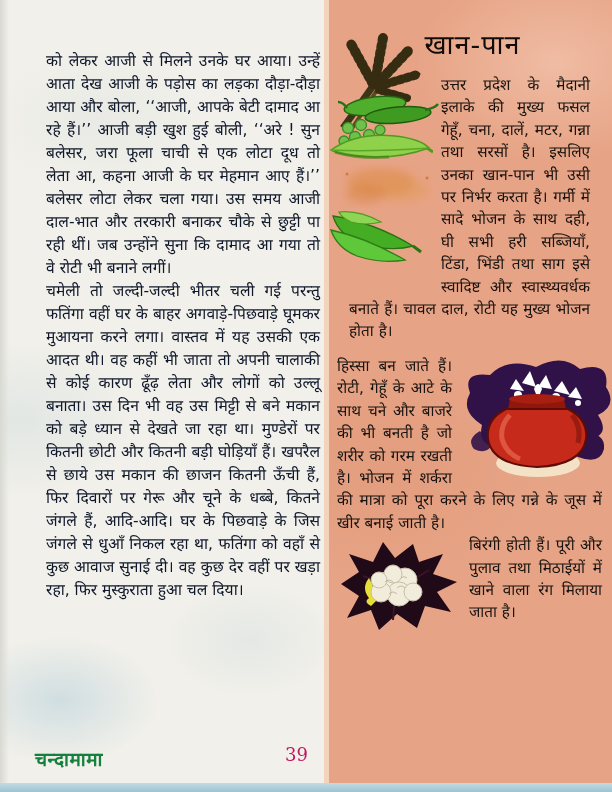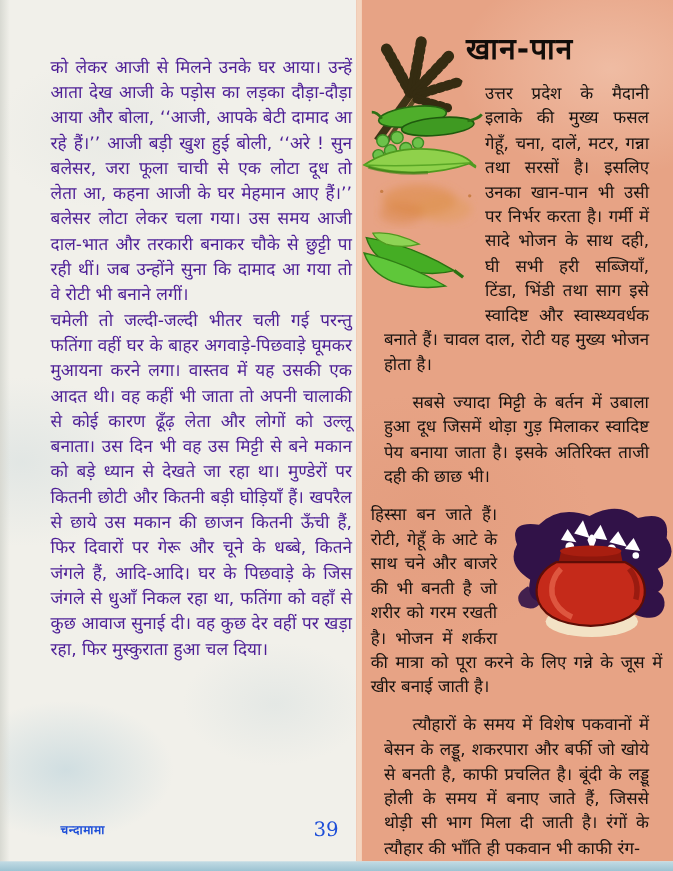--- a/index.html
+++ b/index.html
@@ -20,50 +20,50 @@
       #f1f0ea;
   }
   .bottom-strip{
     position:absolute;left:0;right:0;bottom:0;height:9px;
     background:linear-gradient(#c2dbe4,#9cc3d2);
   }
 
   
   .left-col{
     position:absolute;left:46px;top:50px;width:274px;
-    font-size:15.6px;line-height:23px;color:#4c1d95;
+    font-size:15.6px;line-height:23px;color:#0f172a;
     text-align:justify;
   }
   .left-col p{margin:0;}
   .left-col p.indent{text-indent:1.8em;}
 
   .footer-mag{
-    position:absolute;left:55px;top:746px;
-    font-size:11px;font-weight:bold;color:#1d4ed8;letter-spacing:.5px;
+    position:absolute;left:35px;top:746px;
+    font-size:19px;font-weight:bold;color:#15803d;letter-spacing:.5px;
   }
   .footer-page{
     position:absolute;left:285px;top:744px;
     font-family:"DejaVu Serif","Liberation Serif",serif;
-    font-size:18px;color:#1d4ed8;text-align:right;
+    font-size:18px;color:#be185d;text-align:right;
   }
 
   
   .panel{
     position:absolute;left:324px;top:0;width:288px;height:783px;
     box-sizing:border-box;
     border-left:5px solid #f4d3bd;
     background:
       radial-gradient(200px 140px at 80% 8%,rgba(255,235,220,.35),rgba(255,235,220,0) 70%),
       radial-gradient(220px 160px at 20% 60%,rgba(214,140,108,.25),rgba(214,140,108,0) 70%),
       #e7a385;
     color:#181310;
   }
   .panel-title{
     margin:25px 0 9px 4px;text-align:center;
-    font-size:27px;font-weight:bold;letter-spacing:1px;color:#120d0a;
+    font-size:27px;font-weight:normal;letter-spacing:1px;color:#120d0a;
   }
   .article-body{
     padding:0 10px 0 8px;
     font-size:15.3px;line-height:22.4px;text-align:justify;
   }
   .article-body p{margin:12px;}
   .article-body .indent{text-indent:1.7em;}
 
   .veg-strip{
     float:left;width:100px;height:252px;
@@ -162,21 +162,20 @@
       <svg class="veg veg-corn" width="98" height="64" viewBox="0 0 98 64">
         <path d="M4 8 Q44 14 84 38 Q62 44 34 36 Q10 28 4 8 Z" fill="#45ad24" stroke="#2a7211" stroke-width="1.3"></path>
         <path d="M2 22 Q38 30 76 52 Q52 56 28 48 Q8 40 2 22 Z" fill="#5fc73a" stroke="#2f7d15" stroke-width="1.3"></path>
         <path d="M10 4 Q30 2 52 14 Q36 18 22 14 Q13 10 10 4 Z" fill="#8ed455" stroke="#4f9a1f" stroke-width="1.2"></path>
         <path d="M84 38 L92 44" stroke="#2a7211" stroke-width="3"></path>
       </svg>
     </div>
 
     <p>उत्तर प्रदेश के मैदानी इलाके की मुख्य फसल गेहूँ, चना, दालें, मटर, गन्ना तथा सरसों है। इसलिए उनका खान-पान भी उसी पर निर्भर करता है। गर्मी में सादे भोजन के साथ दही, घी सभी हरी सब्जियाँ, टिंडा, भिंडी तथा साग इसे स्वादिष्ट और स्वास्थ्यवर्धक बनाते हैं। चावल दाल, रोटी यह मुख्य भोजन होता है।</p>
 
-    <p class="indent">सबसे ज्यादा मिट्टी के बर्तन में उबाला हुआ दूध जिसमें थोड़ा गुड़ मिलाकर स्वादिष्ट पेय बनाया जाता है। इसके अतिरिक्त ताजी दही की छाछ भी।</p>
 
 
     <div>
       <div class="pot-float">
         <svg width="152" height="132" viewBox="0 0 152 132">
           <path d="M10 40 Q2 18 30 22 Q48 4 76 14 Q102 0 120 16 Q150 8 146 34 Q158 52 138 62 Q152 84 126 86 Q120 104 96 96 Q62 110 48 92 Q16 98 22 72 Q0 58 10 40 Z" fill="#311248"></path>
           <path d="M118 80 Q146 78 144 96 Q140 112 118 104 Q106 96 118 80 Z" fill="#311248"></path>
           <path d="M20 78 Q6 86 14 96 Q26 102 32 92 Z" fill="#311248" opacity=".9"></path>
           <ellipse cx="78" cy="110" rx="42" ry="14" fill="#f3e6c8" opacity=".95"></ellipse>
           <g fill="#ffffff">
@@ -193,21 +192,20 @@
           <path d="M50 46 L104 46 L106 56 L48 56 Z" fill="#8f170c"></path>
           <ellipse cx="77" cy="46" rx="28" ry="5" fill="#a81e10"></ellipse>
           <path d="M46 56 Q26 66 28 86 Q32 112 77 114 Q122 112 126 86 Q128 66 108 56 Z" fill="#c52a1a" stroke="#5e0d06" stroke-width="2"></path>
           <path d="M50 62 Q40 72 42 86 Q46 100 60 106" stroke="#e86a50" stroke-width="5" fill="none" opacity=".7"></path>
           <path d="M112 62 Q122 74 118 90" stroke="#7d120a" stroke-width="5" fill="none" opacity=".6"></path>
         </svg>
       </div>
       <span>हिस्सा बन जाते हैं। रोटी, गेहूँ के आटे के साथ चने और बाजरे की भी बनती है जो शरीर को गरम रखती है। भोजन में शर्करा की मात्रा को पूरा करने के लिए गन्ने के जूस में खीर बनाई जाती है।</span>
     </div>
 
-    <p class="indent">त्यौहारों के समय में विशेष पकवानों में बेसन के लड्डू, शकरपारा और बर्फी जो खोये से बनती है, काफी प्रचलित है। बूंदी के लड्डू होली के समय में बनाए जाते हैं, जिससे थोड़ी सी भाग मिला दी जाती है। रंगों के त्यौहार की भाँति ही पकवान भी काफी रंग-</p>
 
     <div>
       <div class="flower-float">
         <svg width="128" height="98" viewBox="0 0 128 98">
           <path d="M8 48 L26 36 L16 18 L40 26 L50 6 L62 22 L80 8 L86 26 L110 18 L100 38 L124 46 L104 56 L118 76 L92 70 L84 92 L64 78 L46 94 L38 74 L14 82 L26 60 Z" fill="#200a18"></path>
           <path d="M30 40 L58 50 M96 34 L70 50 M60 84 L62 60" stroke="#3a1428" stroke-width="2"></path>
           <path d="M36 42 Q28 52 36 62 Q30 66 38 70 L46 62 Z" fill="#e6df3a"></path>
           <g fill="#f2ecdc" stroke="#c9bfa6" stroke-width="1">
             <circle cx="58" cy="48" r="14"></circle>
               <circle cx="72" cy="44" r="12"></circle>

